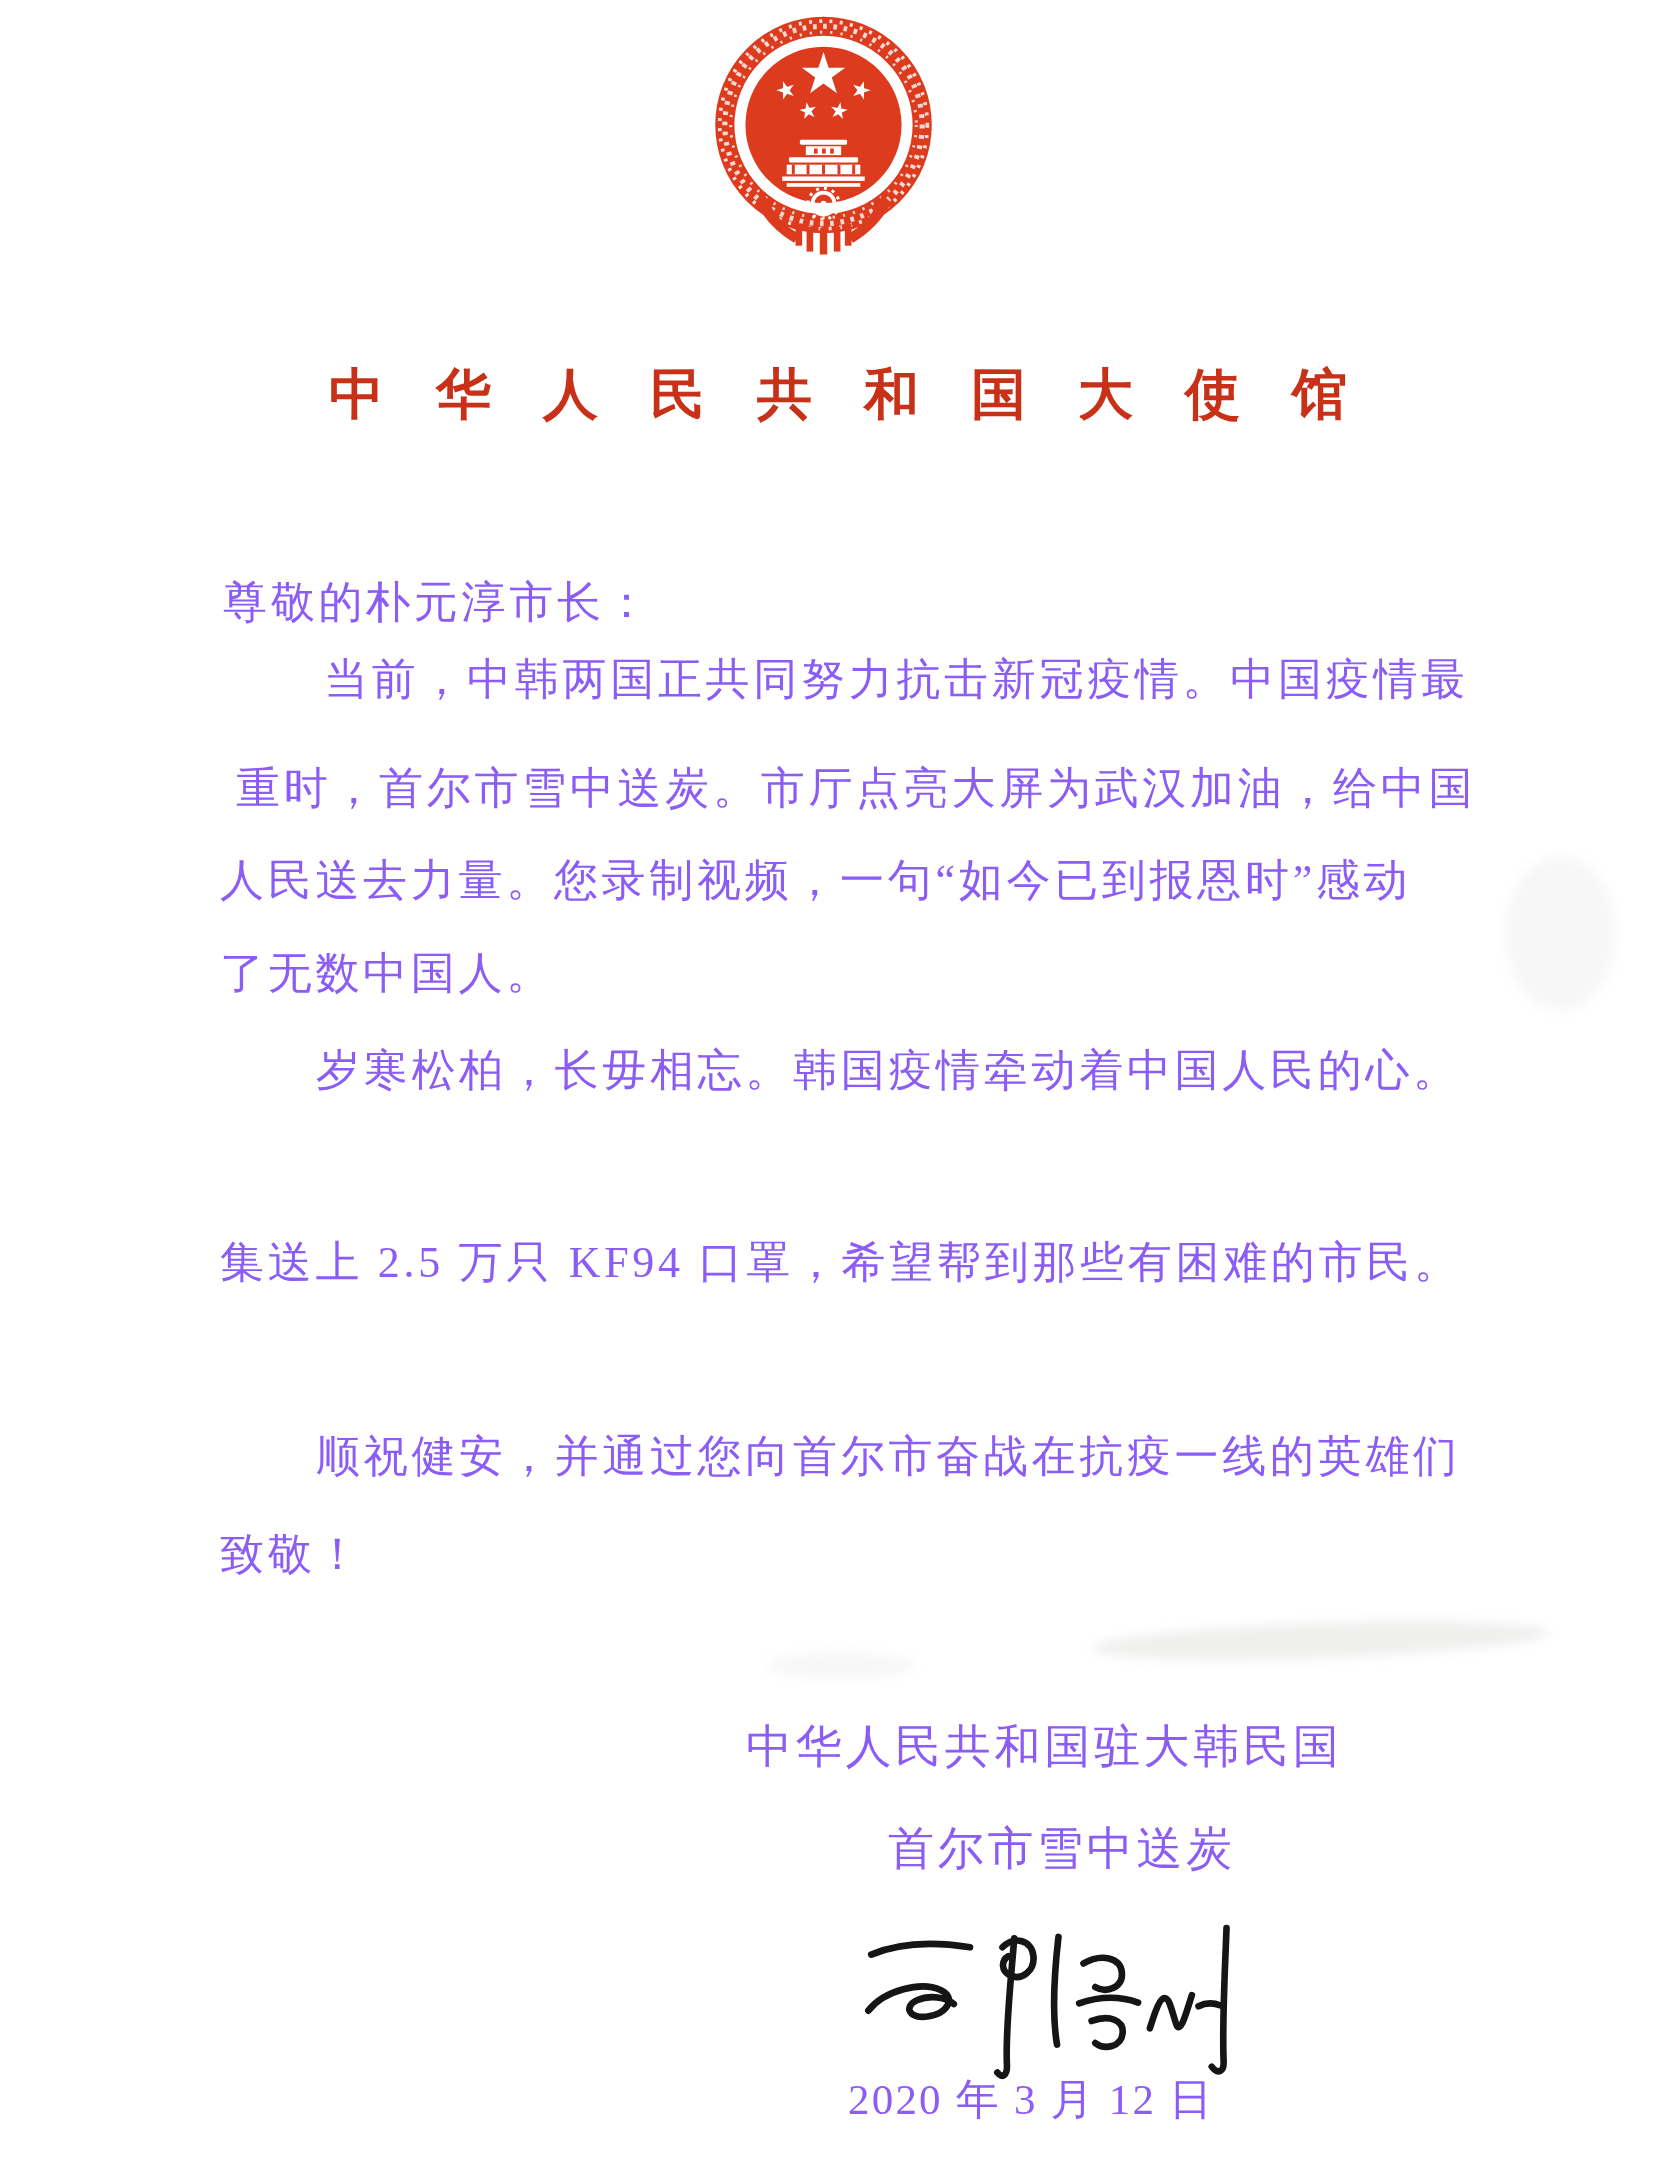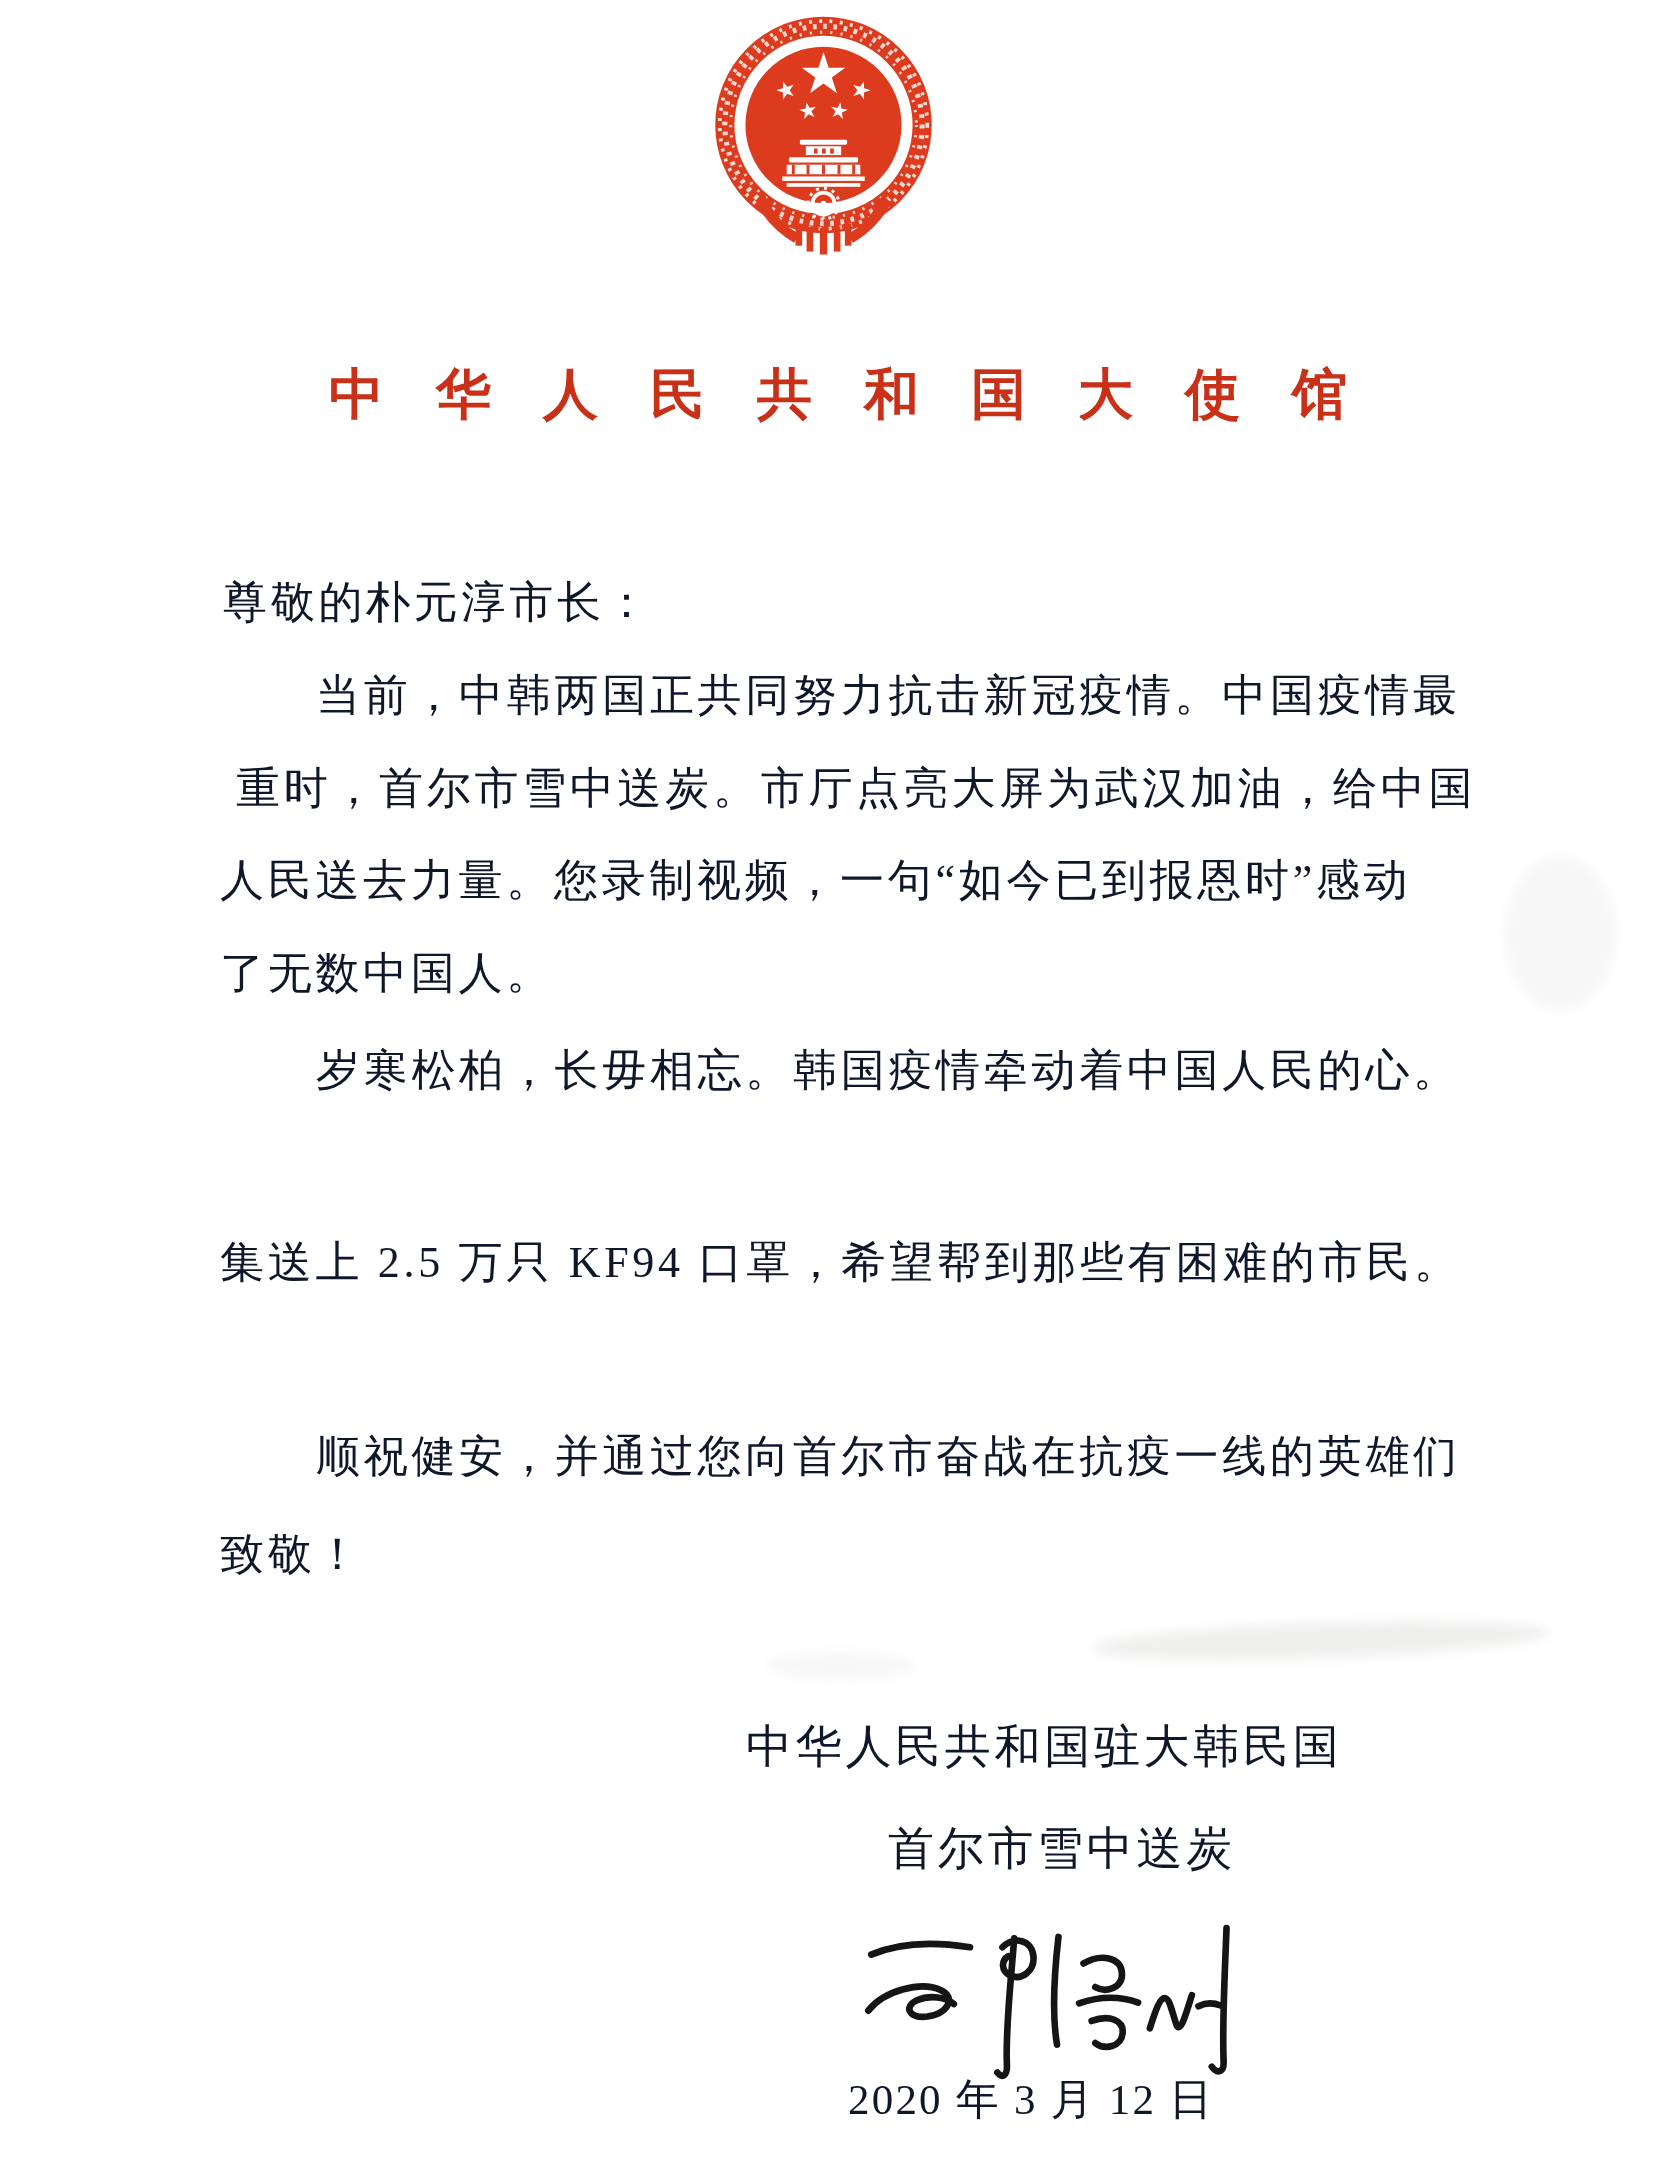--- a/index.html
+++ b/index.html
@@ -15,28 +15,28 @@
     position:absolute;left:329px;top:367px;
     font-size:55px;font-weight:bold;
     letter-spacing:52px;line-height:1;
     color:#c93018;
     white-space:pre;
   }
   .line{
     position:absolute;
     font-size:44px;line-height:1.12;
     letter-spacing:3.7px;
-    color:#0f172a;
+    color:#8b5cf6;
     white-space:pre;
     text-align:center;
   }
   .salutation{left:223px;top:578px;}
   .bl{left:220px;}
   .bl.indent{left:316px;}
-  .t0{top:671px;}.t1{top:764px;margin-left:16px;}.t2{top:856px;}.t3{top:949px;}
+  .t0{top:655px;margin-left:8px;}.t1{top:764px;margin-left:16px;}.t2{top:856px;}.t3{top:949px;}
   .t4{top:1046px;}.t5{top:1141px;}.t6{top:1238px;}.t7{top:1338px;}
   .t8{top:1432px;}.t9{top:1530px;}
   .closing-org{left:746px;top:1721px;font-size:46px;}
   .closing-role{left:888px;top:1823px;font-size:46px;}
   .signature{position:absolute;left:858px;top:1916px;width:398px;height:207px;}
   .dateline{left:848px;top:2076px;font-size:43px;letter-spacing:2.2px;}
   .smudge{
     position:absolute;border-radius:50%;
     filter:blur(5.2px);
     pointer-events:none;

